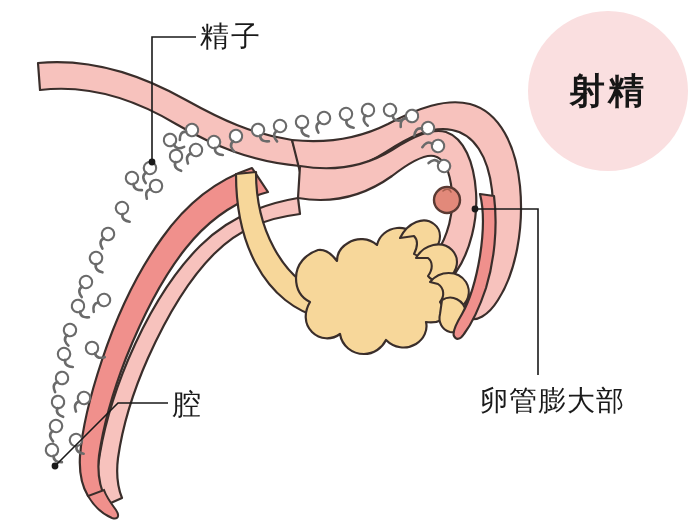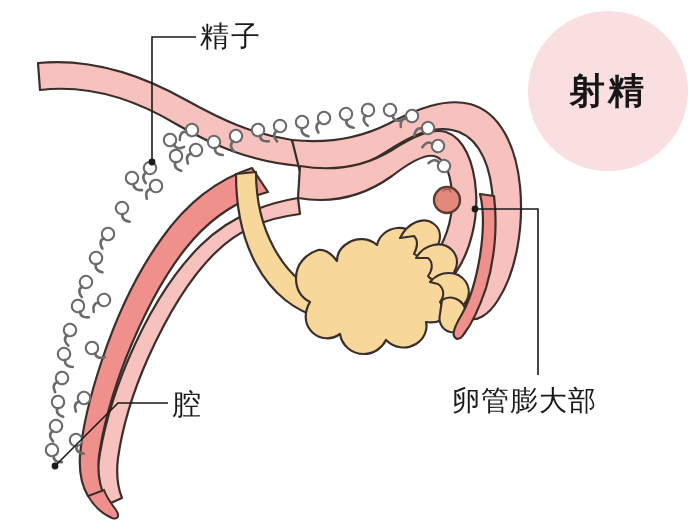--- a/index.html
+++ b/index.html
@@ -38,21 +38,21 @@
     letter-spacing: 2px;
     text-align: right;
   }
   #label-lumen {
     left: 172px;
     top: 385px;
     font-size: 29px;
     letter-spacing: 2px;
   }
   #label-ampulla {
-    left: 452px;
+    left: 480px;
     top: 382px;
     font-size: 28px;
     letter-spacing: 1px;
   }
   #badge-ejaculation {
     position: absolute;
     left: 528px;
     top: 11px;
     width: 160px;
     height: 160px;

